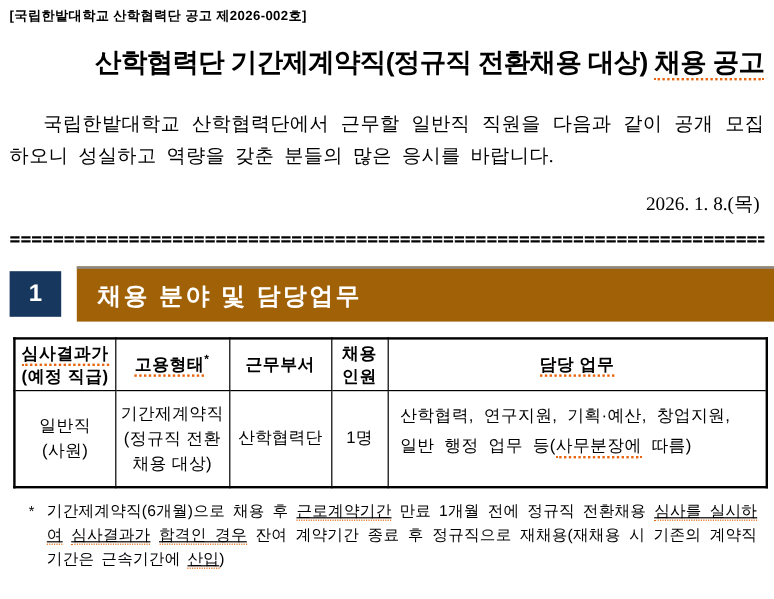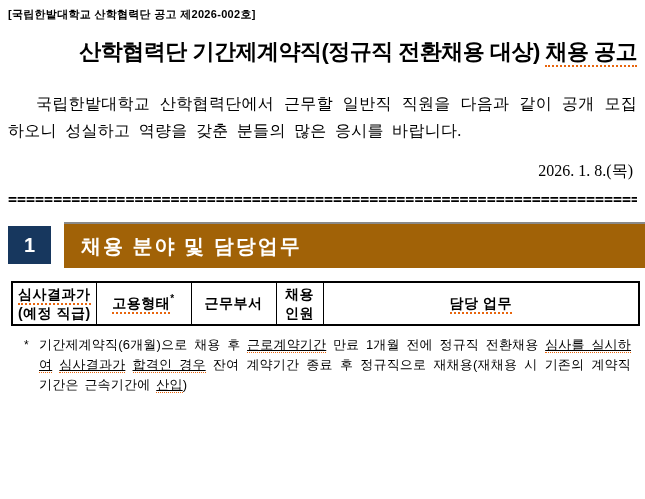--- a/index.html
+++ b/index.html
@@ -123,20 +123,30 @@
         <div>(예정 직급)</div>
       </th>
       <th class="col2"><span><span class="sq">고용형태</span></span><sup>*</sup></th>
       <th class="col3">근무부서</th>
       <th class="col4">
         <div>채용</div>
         <div>인원</div>
       </th>
       <th class="col5"><span class="sq">담당 업무</span></th>
     </tr>
+    <tr class="data">
+      <td class="col1 prelines">일반직
+(사원)</td>
+      <td class="col2 prelines">기간제계약직
+(정규직 전환
+채용 대상)</td>
+      <td class="col3">산학협력단</td>
+      <td class="col4">1명</td>
+      <td class="col5 duty"><span>산학협력, 연구지원, 기획·예산, 창업지원, 일반 행정 업무 등(</span><span class="sq">사무분장에</span><span> 따름)</span></td>
+    </tr>
   </tbody>
     </table>
 
   <div class="footnote">
     <span class="fn-marker">*</span><span><span>기간제계약직(6개월)으로 채용 후 </span><span class="sq">근로계약기간</span><span> 만료 1개월 전에 정규직 전환채용 </span><span class="sq">심사를 실시하여</span><span> </span><span class="sq">심사결과가</span><span> </span><span class="sq">합격인 경우</span><span> 잔여 계약기간 종료 후 정규직으로 재채용(재채용 시 기존의 계약직 기간은 근속기간에 </span><span class="sq">산입</span><span>)</span></span>
   </div>
 
 </div>
 
 </body></html>

